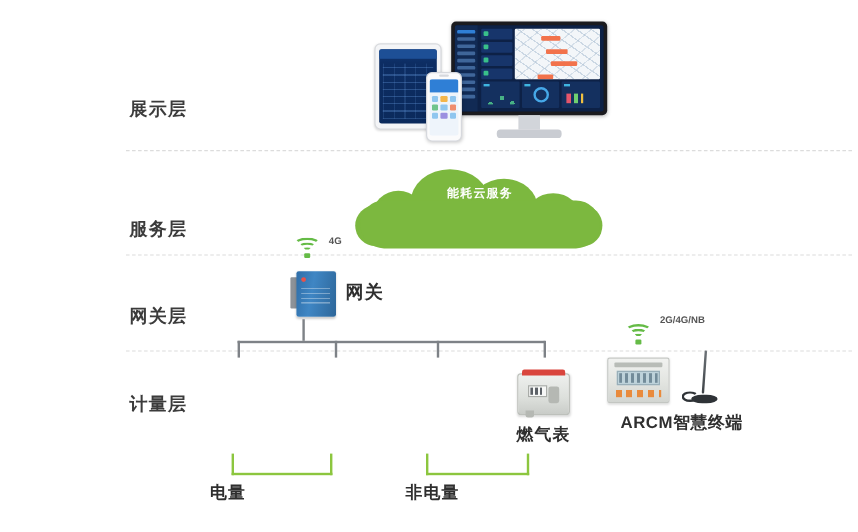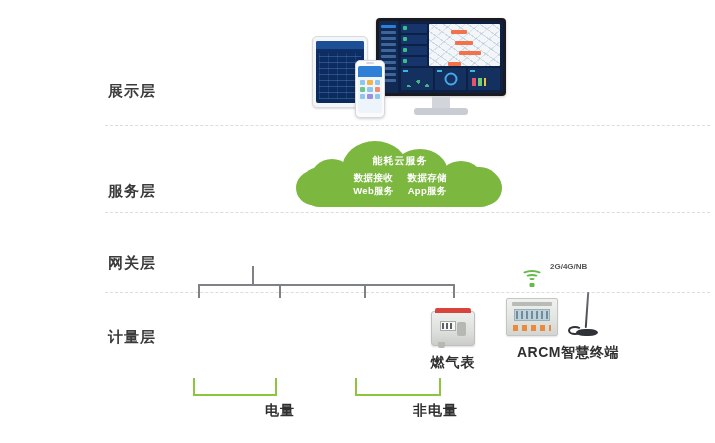--- a/index.html
+++ b/index.html
@@ -392,21 +392,21 @@
   .bracket { position:absolute; height:18px; }
   .bracket .bh {
     position:absolute; left:0; right:0; bottom:0; height:2px; background:#8cc63f;
   }
   .bracket .bl, .bracket .br {
     position:absolute; bottom:0; width:2px; height:18px; background:#8cc63f;
   }
   .bracket .bl { left:0; }
   .bracket .br { right:0; }
   .bracket-label {
-    position:absolute; width:120px; text-align:right;
+    position:absolute; width:120px; text-align:left;
     font-size:14px; font-weight:bold; color:#2f2f2f; letter-spacing:1px;
   }
 </style>
 </head>
 <body>
 
 <div id="stage">
 
   <div class="sep s1"></div>
   <div class="sep s2"></div>
@@ -488,33 +488,37 @@
       <b style="left:46px;  top:0px;  width:66px; height:56px;"></b>
       <b style="left:96px;  top:8px;  width:56px; height:48px;"></b>
       <b style="left:14px;  top:18px; width:44px; height:42px;"></b>
       <b style="left:142px; top:20px; width:46px; height:42px;"></b>
       <b style="left:0px;   top:30px; width:34px; height:34px;"></b>
       <b style="left:174px; top:30px; width:32px; height:34px;"></b>
       <div class="cloud-body"></div>
     </div>
     <div class="cloud-text">
       <div class="cloud-title">能耗云服务</div>
-      <div class="cloud-cols">
-        <div class="cloud-col">
-          <div>数据接收</div>
-          <div>Web服务</div>
-        </div>
-        <div class="cloud-col">
-          <div>数据存储</div>
-          <div>App服务</div>
-        </div>
-      </div>
-    </div>
-  </div>
-
+    </div>
+  </div>
+
+  <div class="gw-group">
+    <div class="wifi-icon">
+      <i class="a"></i>
+        <i class="b"></i>
+        <i class="c"></i>
+        <u></u>
+    </div>
+    <div class="gw-4g">4G</div>
+    <div class="gateway-dev">
+      <div class="gw-ear"></div>
+      <div class="gw-body"></div>
+    </div>
+    <div class="gw-label">网关</div>
+  </div>
 
   <div class="line vline" style="left:252px; top:266px; height:18px;"></div>
 
   <div class="line hline" style="left:198px; top:284px; width:256px;"></div>
 
   <div class="line vline" style="left:198px; top:284px; height:14px;"></div>
   <div class="line vline" style="left:279px; top:284px; height:14px;"></div>
   <div class="line vline" style="left:364px; top:284px; height:14px;"></div>
   <div class="line vline" style="left:453px; top:284px; height:14px;"></div>
 

